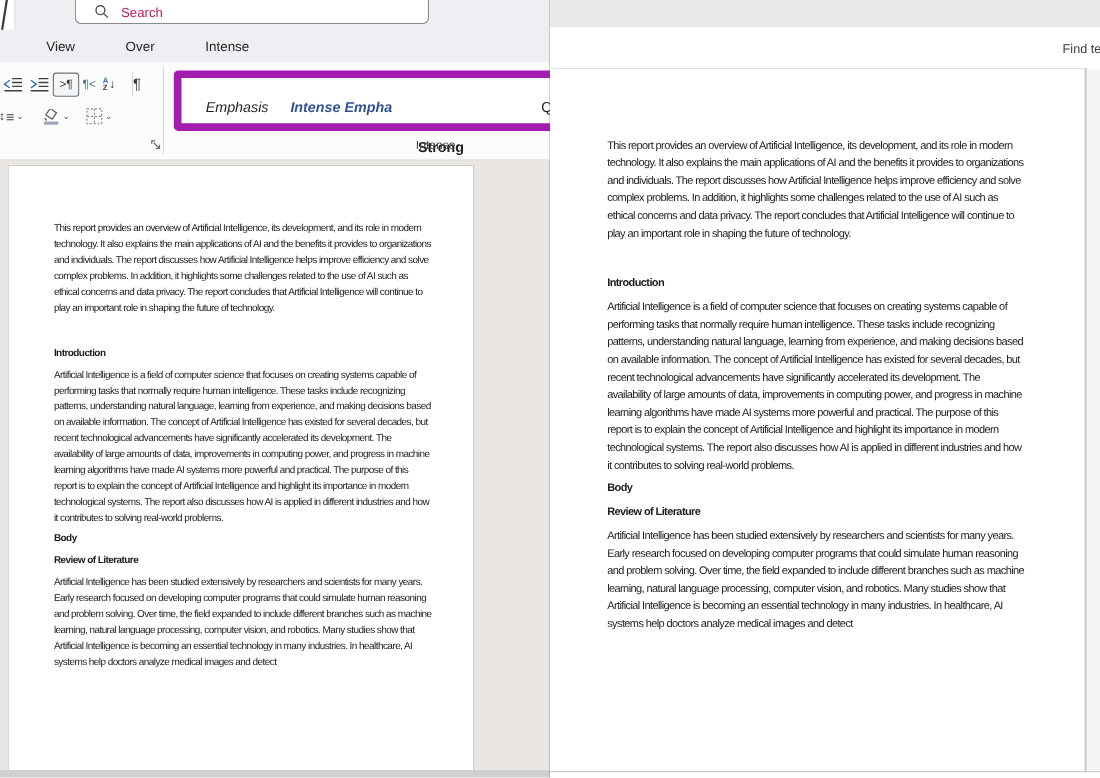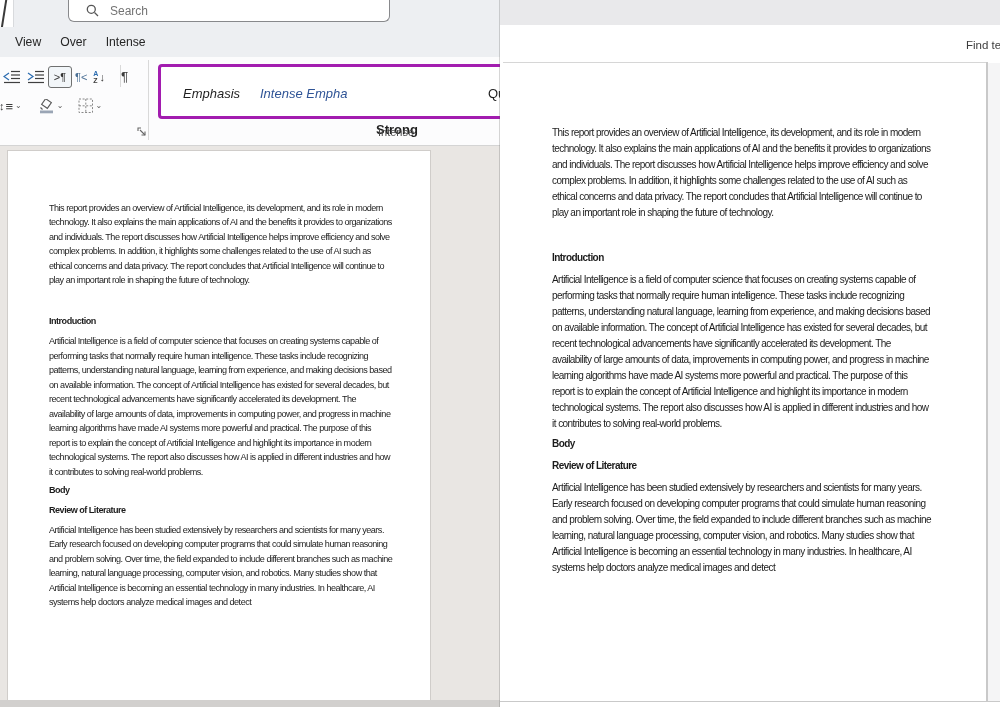--- a/index.html
+++ b/index.html
@@ -16,24 +16,24 @@
   .top-strip { left:0; top:0; width:500px; height:57px; background:#edeff2; }
 
   .edge-artifact { left:0; top:0; width:14px; height:27px; background:#fff; overflow:hidden; border-right:1px solid #d8dadd; }
   .edge-artifact .slant { position:absolute; left:3px; top:-3px; width:2px; height:34px; background:#3a3a3a; transform:rotate(9deg); }
 
   .search-box {
     left:68px; top:0; width:322px; height:22px; background:#fff;
     border:1px solid #88898c; border-top:none; border-radius:0 0 6px 6px;
     display:flex; align-items:center; padding-left:17px; gap:11px;
   }
-  .search-placeholder { font-size:12px; color:#737373; }
+  .search-placeholder { font-size:12px; color:#be185d; }
 
   .menu-bar { left:14px; top:33px; display:flex; column-gap:17px; }
-  .menu-item { font-size:12.2px; color:#262626; padding:2px 1px; cursor:default; }
+  .menu-item { font-size:12.2px; color:#262626; padding:2px 1px; cursor:default;margin-left:27px; }
 
   
   .ribbon { left:0; top:57px; width:500px; height:89px; background:#fcfcfd; border-bottom:1px solid #d4d4d4; overflow:hidden; }
   .rb-row1 { position:absolute; left:0; top:8px; height:24px; display:flex; align-items:center; }
   .rb-row2 { position:absolute; left:-4px; top:37px; height:24px; display:flex; align-items:center; }
   .rb-btn { display:flex; align-items:center; justify-content:center; height:22px; padding:0 3px; color:#3f3f3f; }
   .ltr-box { border:1px solid #6f7070; border-radius:3px; background:#f2f6f9; min-width:24px; font-size:11px; color:#333; }
   .glyph-sm { font-size:11px; line-height:1; }
   .rtl-glyph { color:#4a6f94; }
   .pilcrow-glyph { font-size:13.5px; color:#3c3c3c; line-height:1; }
@@ -43,21 +43,21 @@
   .chev { font-size:8px; color:#5a5a5a; margin-left:2px; line-height:1; }
   .spacing-arrows { font-size:11px; color:#3c3c3c; }
   .spacing-lines { font-size:13px; color:#3c3c3c; margin-left:1px; }
   .vsep-short { position:absolute; left:120px; top:8px; width:1px; height:22px; background:#d9d9d9; }
   .vsep-full { position:absolute; left:148px; top:3px; width:1px; height:80px; background:#d9d9d9; }
   .group-label { position:absolute; top:55px; font-size:11px; color:#4a4a4a;margin-top:34px; }
   .launcher { position:absolute; left:136px; top:69px; width:12px; height:12px; display:flex; align-items:center; justify-content:center; }
 
   .styles-gallery {
     position:absolute; left:158px; top:7px; width:360px; height:55px;
-    background:#fff; border:3px solid #a21caf; border-radius:4px;
+    background:#fff; border:7px solid #a21caf; border-radius:4px;
   }
   .style-item { position:absolute; top:19px; font-size:13px; color:#1f1f1f; white-space:nowrap; }
   .st-emphasis { left:22px; font-style:italic; }
   .st-intense  { left:99px; font-style:italic; font-weight:bold; }
   .st-strong   { left:215px; font-weight:bold;margin-top:36px; }
   .st-quote    { left:327px; }
   .styles-label { position:absolute; left:378px; top:69px; font-size:11px; color:#4a4a4a; }
 
   
   .canvas { left:0; top:146px; width:500px; height:554px; background:#e9e6e3; overflow:hidden; }
@@ -178,21 +178,21 @@
       <svg width="10" height="10" viewBox="0 0 10 10">
         <path d="M1 4 V1 H4" fill="none" stroke="#666" stroke-width="1.1"></path>
         <path d="M3 3 L8 8" stroke="#666" stroke-width="1.1"></path>
         <path d="M8 4.5 V8 H4.5" fill="none" stroke="#666" stroke-width="1.1"></path>
       </svg>
     </span>
     <div class="vsep-full"></div>
 
     <div class="styles-gallery">
       <span class="style-item st-emphasis" style="color:#1f1f1f;">Emphasis</span>
-      <span class="style-item st-intense" style="color:#2F5496; font-weight:normal; font-style:italic;">Intense Empha</span>
+      <span class="style-item st-intense" style="color:#2F5496; font-weight:bold; font-style:italic;">Intense Empha</span>
       <span class="style-item st-strong">Strong</span>
       <span class="style-item st-quote">Quot</span>
     </div>
     <span class="styles-label">Intense</span>
   </div>
 
   <div class="abs canvas">
     <div class="page-left">
       <div class="scale-wrap">
         <div class="doc-content">

